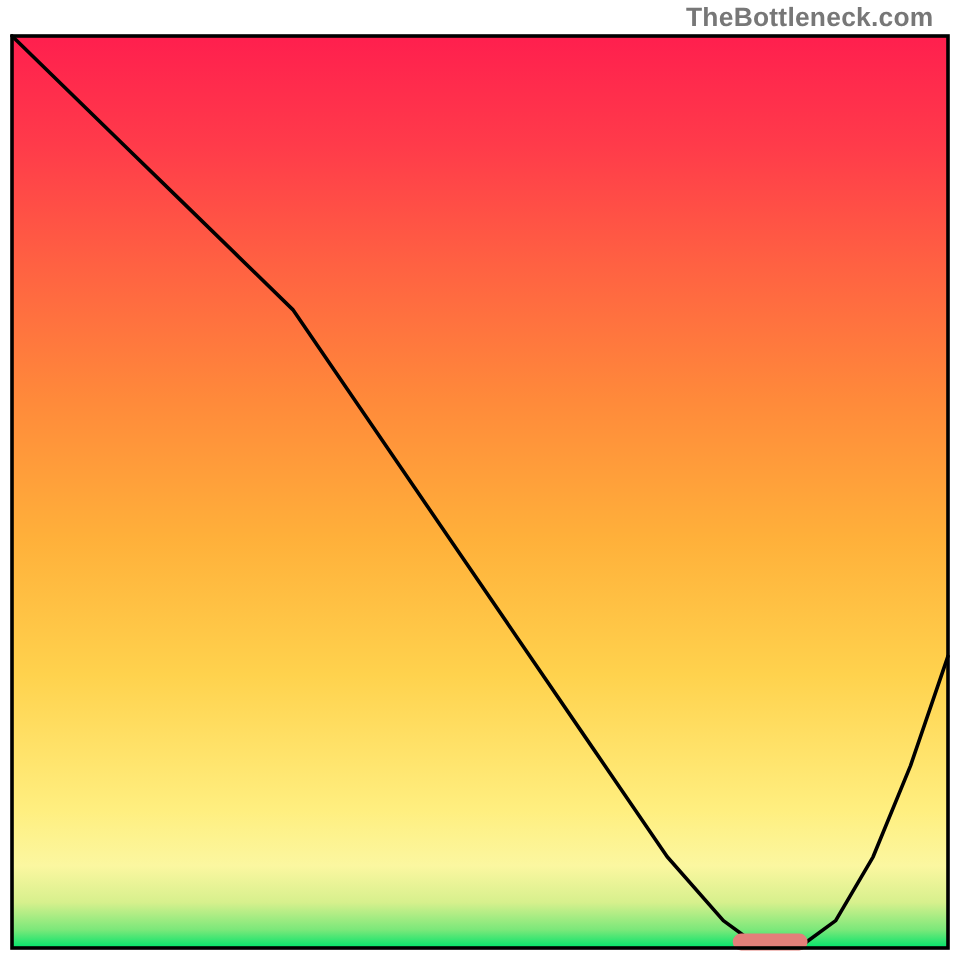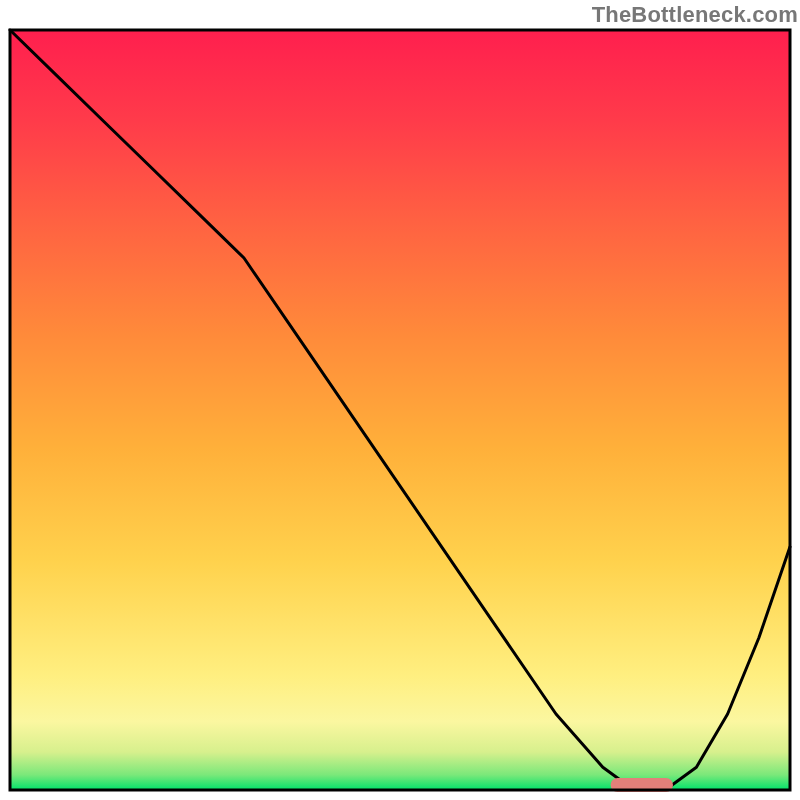--- a/index.html
+++ b/index.html
@@ -11,21 +11,21 @@
     font-family: Arial, Helvetica, sans-serif;
   }
   .container {
     position: relative;
     width: 800px;
     height: 800px;
   }
   .watermark {
     position: absolute;
     top: 2px;
-    right: 2px;
+    right: 22px;
     font-size: 22px;
     font-weight: bold;
     color: #777777;
     letter-spacing: 0.2px;
   }
   svg {
     display: block;
   }
 </style>
 </head>

